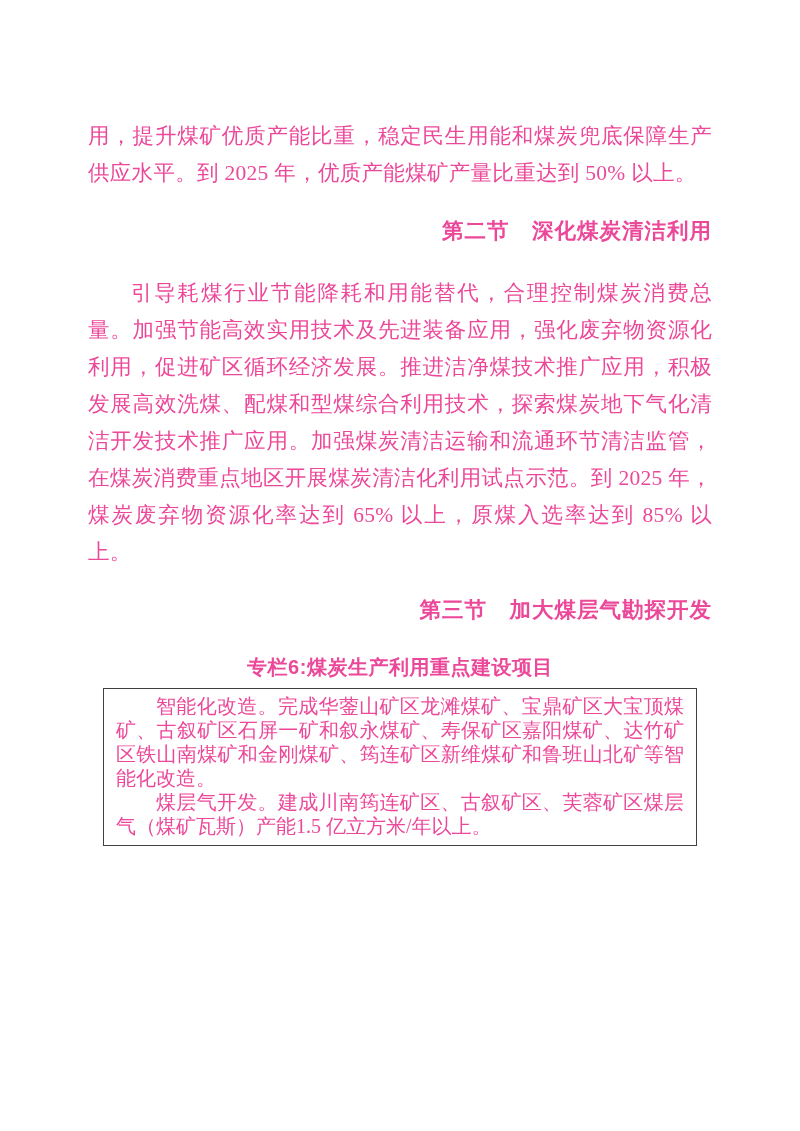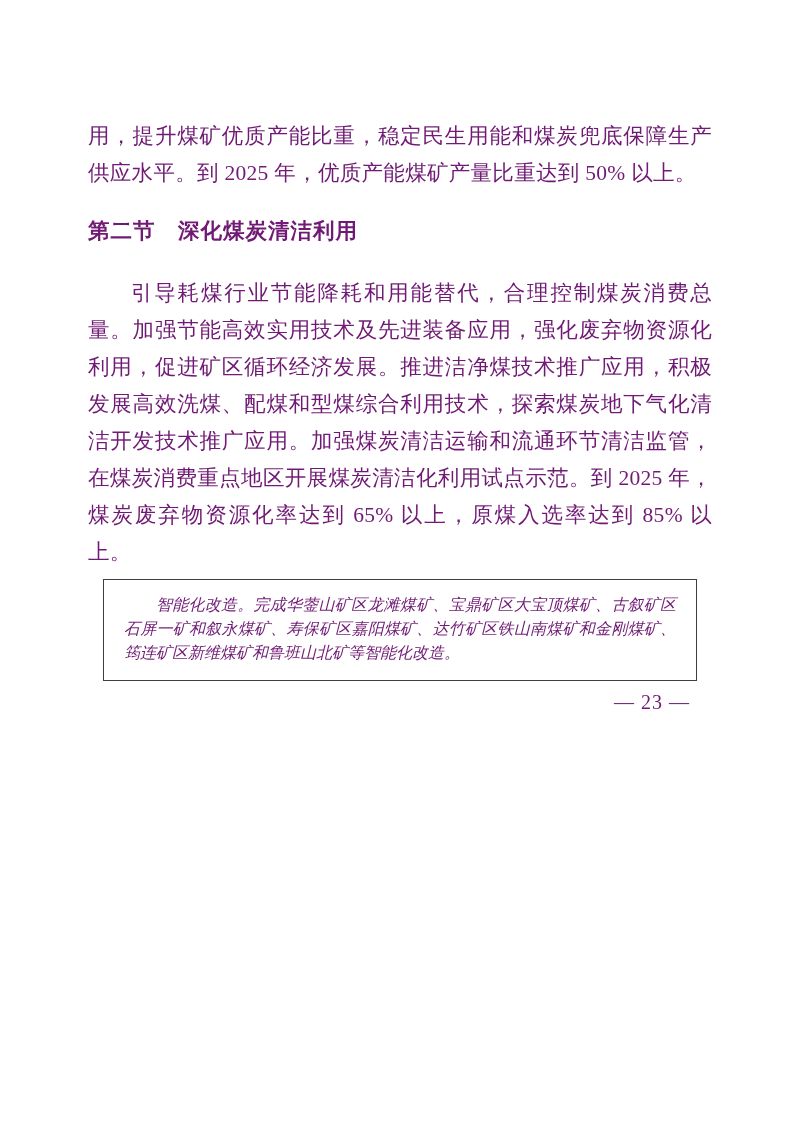--- a/index.html
+++ b/index.html
@@ -10,67 +10,66 @@
   .page {
     position: relative;
     width: 800px;
     height: 1131px;
     margin: 0 auto;
     background: #ffffff;
     box-sizing: border-box;
     padding: 118px 88px 0 88px;
     overflow: hidden;
     font-family: "Liberation Serif", "DejaVu Serif", serif;
-    color: #701a75;
+    color: #ec4899;
   }
   .body-text {
     margin: 0;
     font-size: 21.5px;
     line-height: 37px;
     text-align: justify;
     text-justify: inter-ideograph;
     text-indent: 2em;
     letter-spacing: 0.3px;
   }
   .no-indent {
     text-indent: 0;
   }
   .section-heading {
     margin: 20px 0 25px 0;
     font-size: 21.5px;
     line-height: 38px;
     font-weight: bold;
-    text-align: left;
+    text-align: right;
     letter-spacing: 1px;
   }
   .box-title {
     margin: 6px 0 0 0;
     font-size: 20px;
     line-height: 26px;
     font-weight: bold;
     text-align: center;
     font-family: "Liberation Sans", "DejaVu Sans", sans-serif;
     letter-spacing: 0.5px;
   }
   .info-box {
     box-sizing: border-box;
     width: 594px;
     margin: 8px 0 0 15px;
     border: 1px solid #3f3f3f;
     padding: 5px 12px 7px 12px;
     background: #ffffff;
   }
   .box-text {
-    margin: 8px;
-    font-size: 16px;
+    margin: 0;
+    font-size: 20px;
     line-height: 24px;
     text-align: justify;
     text-justify: inter-ideograph;
     text-indent: 2em;
-    font-style: italic;
   }
   .page-number {
     margin-top: 8px;
     padding-right: 22px;
     font-size: 20px;
     line-height: 26px;
     text-align: right;
     letter-spacing: 1px;
   }
 </style>
@@ -78,22 +77,24 @@
 <body>
 
 <div class="page">
 
   <p class="body-text no-indent">用，提升煤矿优质产能比重，稳定民生用能和煤炭兜底保障生产供应水平。到 2025 年，优质产能煤矿产量比重达到 50% 以上。</p>
 
   <h2 class="section-heading">第二节　深化煤炭清洁利用</h2>
 
   <p class="body-text">引导耗煤行业节能降耗和用能替代，合理控制煤炭消费总量。加强节能高效实用技术及先进装备应用，强化废弃物资源化利用，促进矿区循环经济发展。推进洁净煤技术推广应用，积极发展高效洗煤、配煤和型煤综合利用技术，探索煤炭地下气化清洁开发技术推广应用。加强煤炭清洁运输和流通环节清洁监管，在煤炭消费重点地区开展煤炭清洁化利用试点示范。到 2025 年，煤炭废弃物资源化率达到 65% 以上，原煤入选率达到 85% 以上。</p>
 
+  <h2 class="section-heading">第三节　加大煤层气勘探开发</h2>
 
 
+  <div class="box-title">专栏6:煤炭生产利用重点建设项目</div>
 
   <div class="info-box">
     <p class="box-text">智能化改造。完成华蓥山矿区龙滩煤矿、宝鼎矿区大宝顶煤矿、古叙矿区石屏一矿和叙永煤矿、寿保矿区嘉阳煤矿、达竹矿区铁山南煤矿和金刚煤矿、筠连矿区新维煤矿和鲁班山北矿等智能化改造。</p>
+    <p class="box-text">煤层气开发。建成川南筠连矿区、古叙矿区、芙蓉矿区煤层气（煤矿瓦斯）产能1.5 亿立方米/年以上。</p>
   </div>
 
-  <div class="page-number">— 23 —</div>
 
 </div>
 
 </body></html>

